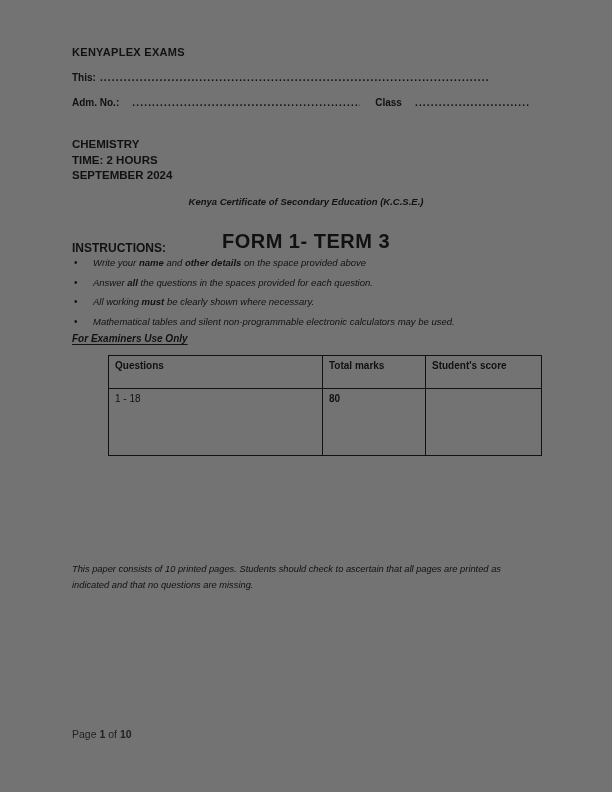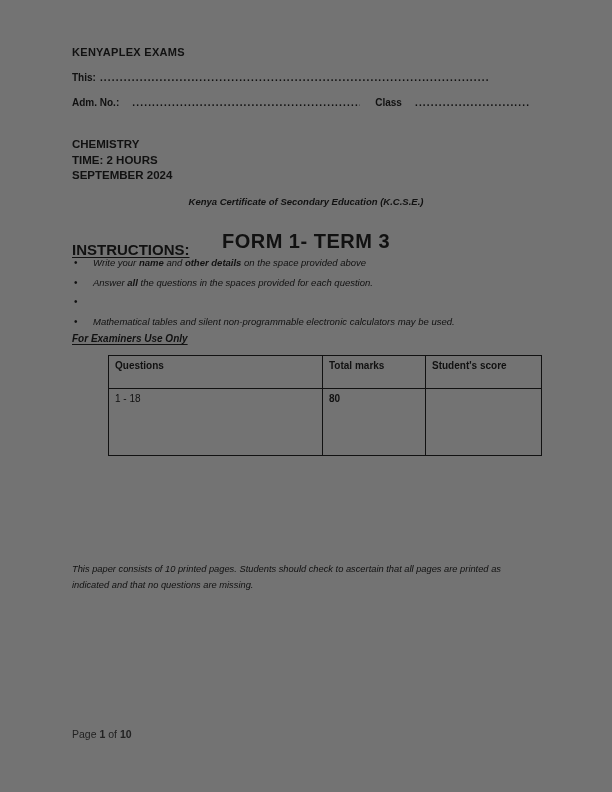--- a/index.html
+++ b/index.html
@@ -22,21 +22,21 @@
   .dots-name{width:388px;}
   .dots-adm{width:228px;}
   .class-lbl{margin:0 4px 0 6px;}
   .dots-class{width:114px;}
   
   .subject-block{top:137px;left:72px;font-size:11.5px;font-weight:bold;line-height:15.5px;}
   
   .certificate{top:196px;left:0;width:612px;text-align:center;font-size:9.5px;font-weight:bold;font-style:italic;}
   .exam-title{top:204px;left:0;width:612px;text-align:center;font-size:20px;font-weight:bold;letter-spacing:.5px;margin-top:26px;}
   
-  .instructions-heading{top:241px;left:72px;font-size:15px;font-weight:bold;text-decoration:underline;text-underline-offset:2px;}
+  .instructions-heading{top:241px;left:72px;font-size:12px;font-weight:bold;text-underline-offset:2px;}
   .bullets{top:257px;left:74px;width:470px;font-size:9.5px;font-style:italic;}
   .bullet-item{display:flex;line-height:11px;margin-bottom:8.5px;}
   .bullet-glyph{width:19px;flex:0 0 19px;font-style:normal;font-size:10px;}
   
   .examiner-heading{top:333px;left:72px;font-size:10px;font-weight:bold;font-style:italic;text-decoration:underline;text-underline-offset:2px;}
   .table-wrap{top:355px;left:108px;}
   table.score{border-collapse:collapse;table-layout:fixed;}
   table.score th,table.score td{
     border:1.5px solid #111;
     font-size:10px;
@@ -87,20 +87,21 @@
     <div class="bullet-item">
       <span class="bullet-glyph">•</span>
       <span><span>Write your </span><b>name</b><span> and </span><b>other details</b><span> on the space provided above</span></span>
     </div>
     <div class="bullet-item">
       <span class="bullet-glyph">•</span>
       <span><span>Answer </span><b>all</b><span> the questions in the spaces provided for each question.</span></span>
     </div>
     <div class="bullet-item">
       <span class="bullet-glyph">•</span>
+      <span><span>All working </span><b>must</b><span> be clearly shown where necessary.</span></span>
     </div>
     <div class="bullet-item">
       <span class="bullet-glyph">•</span>
       <span><span>Mathematical tables and silent non-programmable electronic calculators may be used.</span></span>
     </div>
   </div>
 
   <div class="abs examiner-heading">For Examiners Use Only</div>
 
   <div class="abs table-wrap">

